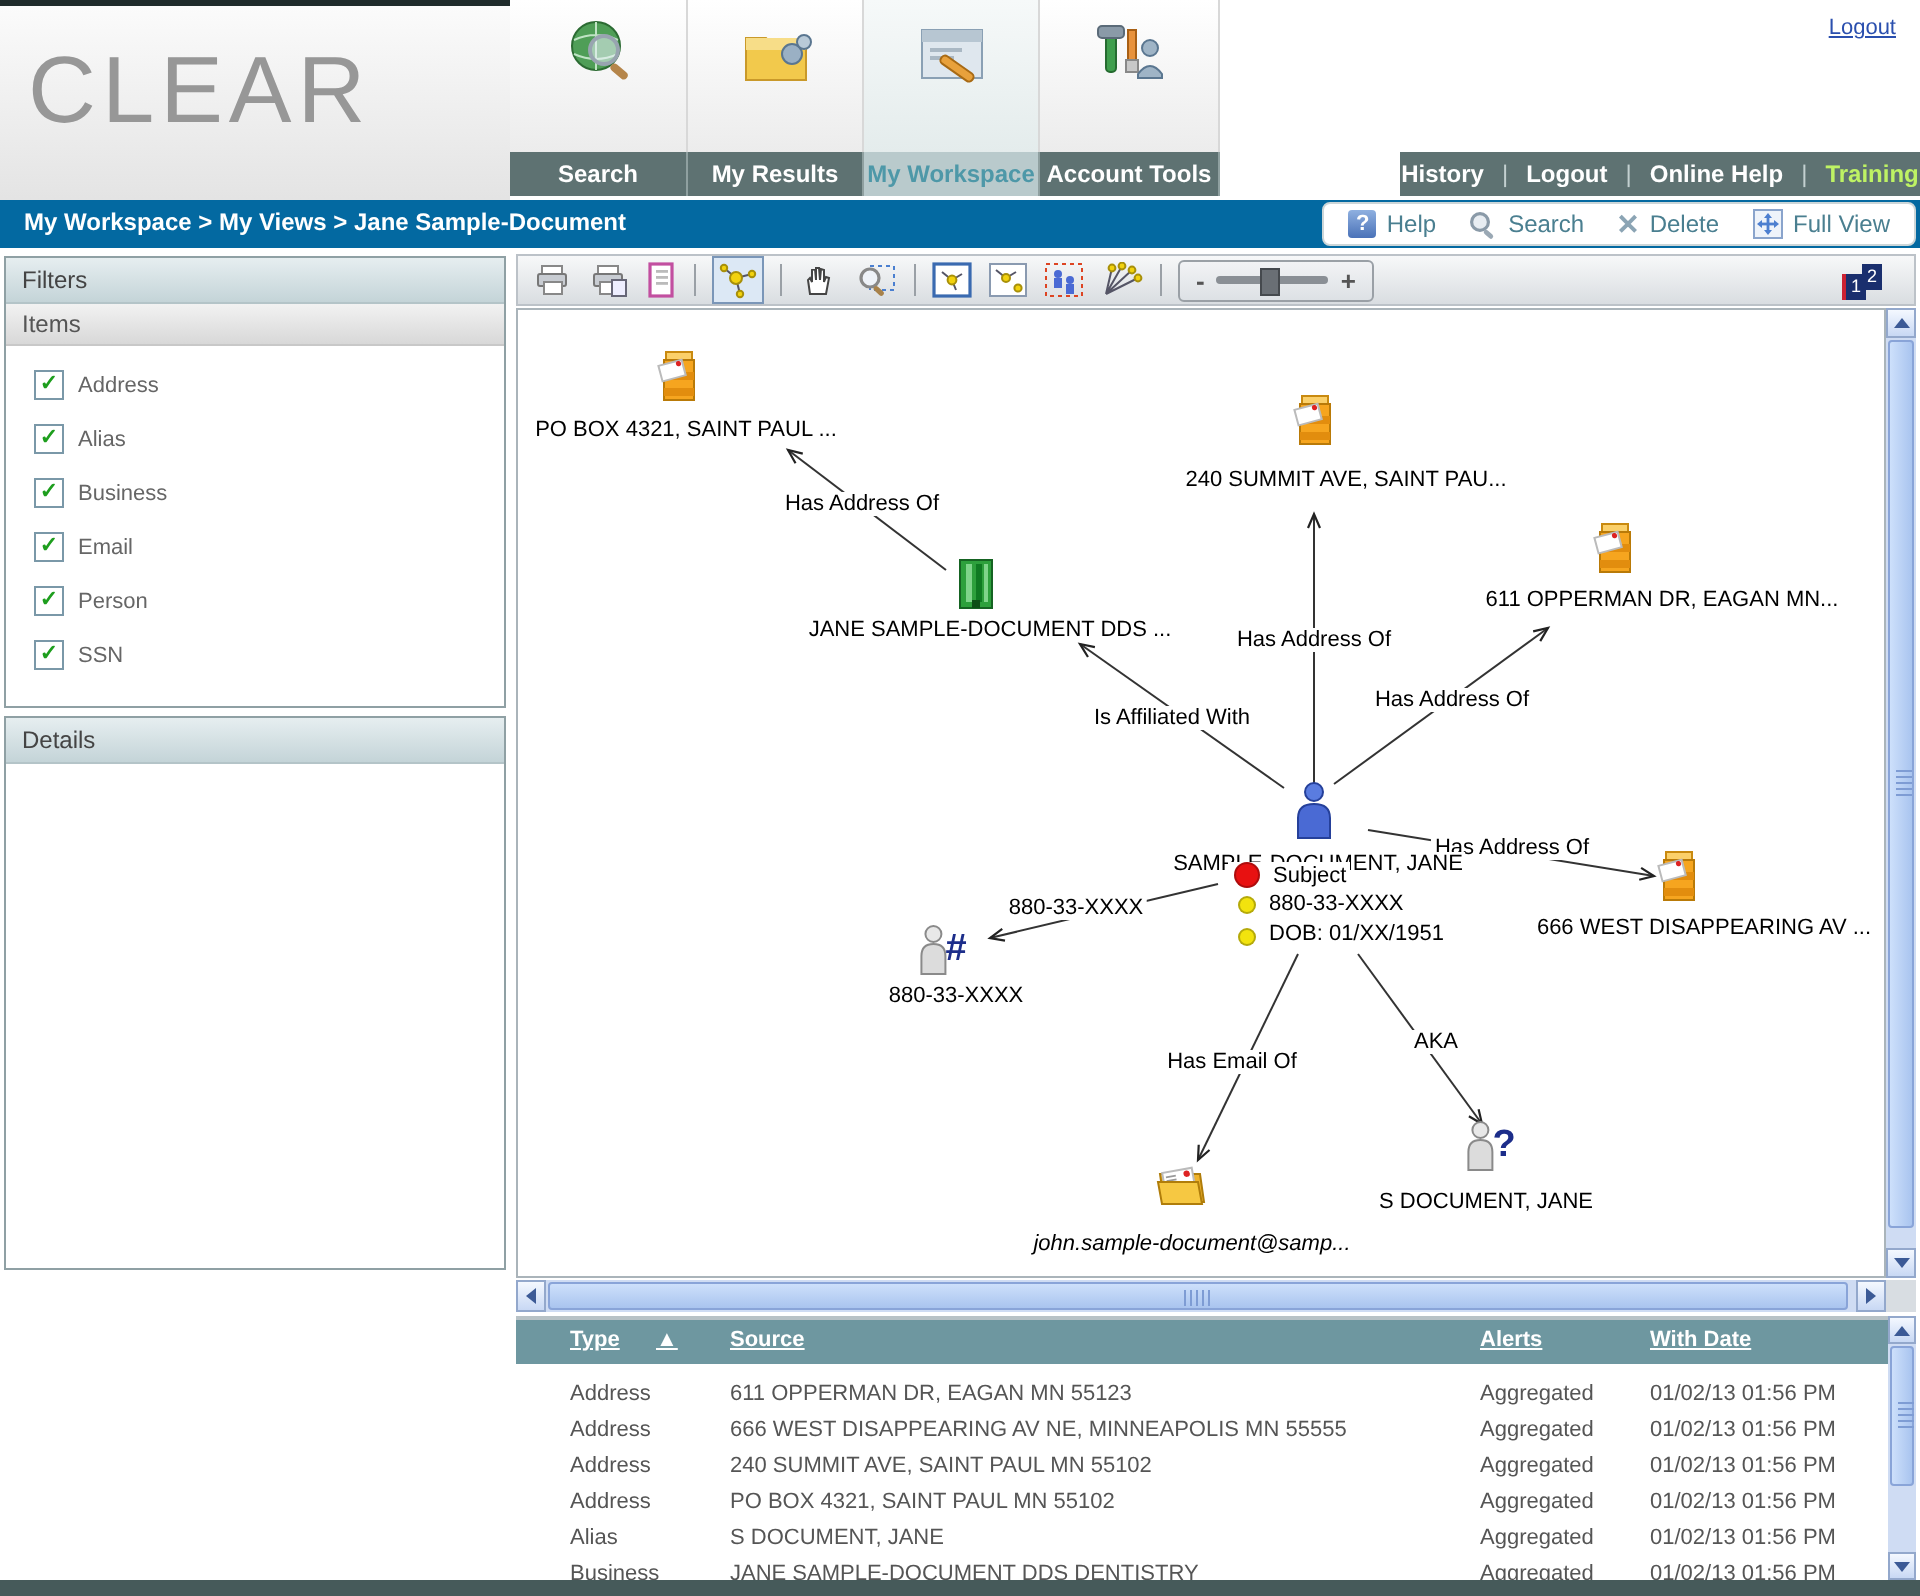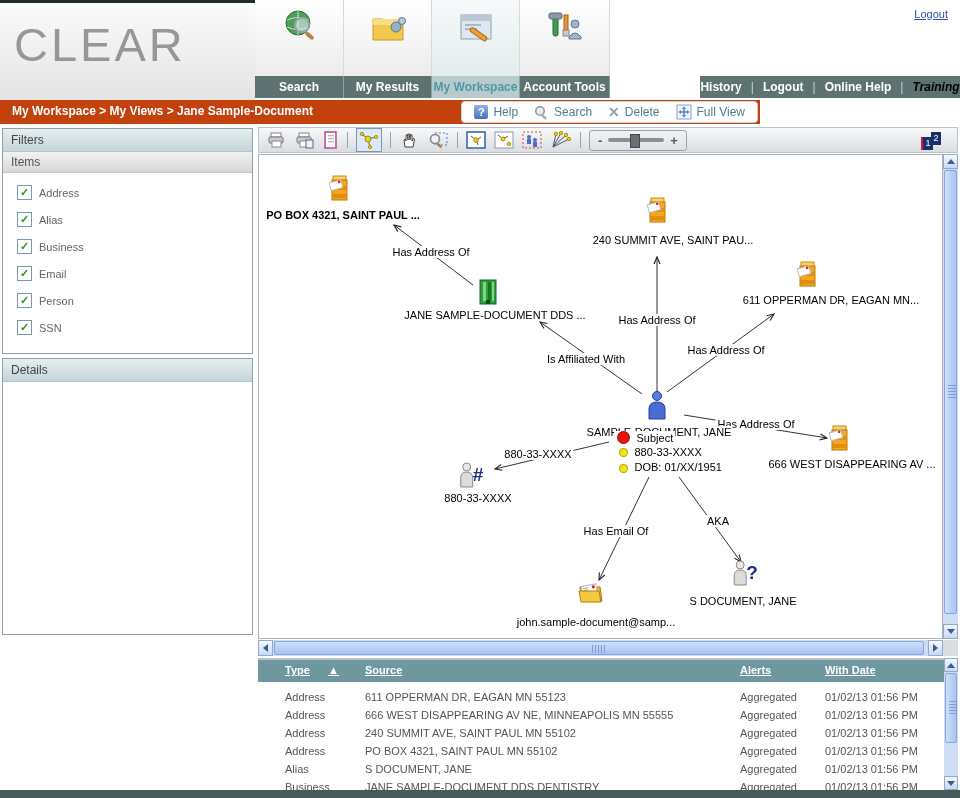--- a/index.html
+++ b/index.html
@@ -12,25 +12,25 @@
   .logo{position:absolute;left:14px;top:14px;font-size:47px;color:#979797;letter-spacing:3px;font-weight:400;}
   .tab{top:0;height:100px;cursor:pointer;}
   .tab-icon{position:absolute;left:0;top:0;right:0;height:76px;background:linear-gradient(#ffffff,#ececec);border-right:1px solid #d8d8d8;display:flex;align-items:flex-start;justify-content:center;padding-top:6px;box-sizing:border-box;}
   .tab-label{position:absolute;left:0;right:0;bottom:2px;height:22px;line-height:22px;background:#5e7272;color:#fff;font-size:12px;font-weight:bold;text-align:center;border-right:1px solid #8fa0a0;}
   .tab.active .tab-icon{background:linear-gradient(#f6f9f9,#e4ecec);}
   .tab.active .tab-label{background:#b9cacc;color:#4e98a8;}
   .header-right{left:700px;top:0;width:260px;height:100px;background:#fff;}
   .logout{position:absolute;right:12px;top:8px;font-size:11px;color:#2a4fae;text-decoration:underline;cursor:pointer;}
   .quick-links{position:absolute;left:0;right:0;bottom:2px;height:22px;background:#5e7272;display:flex;align-items:center;justify-content:center;gap:9px;font-size:12px;color:#fff;font-weight:bold;}
   .quick-links .sep{color:#c3d0d0;font-weight:normal;}
-  .quick-links .hl{color:#000000;font-style:italic;}
+  .quick-links .hl{color:#bef264;}
   .quick-links span{cursor:pointer;}
 
   
-  .crumb-bar{left:0;top:100px;width:760px;height:24px;background:#c2410c;}
+  .crumb-bar{left:0;top:100px;width:960px;height:24px;background:#0369a1;}
   .crumb-text{position:absolute;left:12px;top:4px;font-size:12px;font-weight:bold;color:#fff;}
   .crumb-actions{position:absolute;right:2px;top:1px;height:22px;background:#fff;border:1px solid #ccd6d8;border-radius:4px;display:flex;align-items:center;gap:16px;padding:0 12px;box-sizing:border-box;}
   .crumb-actions .act{display:flex;align-items:center;gap:5px;font-size:12px;color:#4a7f90;cursor:pointer;}
   .help-glyph{display:inline-block;width:14px;height:14px;background:linear-gradient(#8fb0e0,#4a72b8);color:#fff;font-size:11px;font-weight:bold;text-align:center;line-height:14px;border-radius:2px;}
   .delete-glyph{color:#8ba4b4;font-size:14px;font-weight:bold;}
 
   
   .side-box{left:2px;width:251px;border:1px solid #8fa0a4;background:#fff;box-sizing:border-box;}
   .side-hdr{height:22px;line-height:22px;background:linear-gradient(#e6eef0,#c4d4d8);border-bottom:1px solid #b4c4c8;font-size:12px;color:#444;padding-left:8px;}
   .items-hdr{height:20px;line-height:20px;background:linear-gradient(#f2f2f2,#d8d8d8);border-bottom:1px solid #c8c8c8;font-size:12px;color:#555;padding-left:8px;}
@@ -353,21 +353,21 @@
           <rect x="6" y="3" width="13" height="5" fill="#fbd06a" stroke="#c98a10"></rect>
           <rect x="5" y="7" width="15" height="20" fill="#f6a51f" stroke="#b97a08"></rect>
           <rect x="5" y="13" width="15" height="4" fill="#e28d0e"></rect>
           <rect x="5" y="21" width="15" height="4" fill="#e28d0e"></rect>
           <g transform="rotate(-15 10 12)">
             <rect x="3" y="8" width="12" height="8" fill="#fff" stroke="#bbb"></rect>
             <circle cx="13" cy="9.5" r="1.3" fill="#d22"></circle>
           </g>
         </svg>
       </div>
-      <div class="node-label" style="left: 84px; top: 60px; font-weight: bold;">PO BOX 4321, SAINT PAUL ...</div>
+      <div class="node-label" style="left: 84px; top: 60px;">PO BOX 4321, SAINT PAUL ...</div>
       <div class="node-icon" style="left: 398px; top: 55px;">
         <svg width="24" height="30" viewBox="0 0 24 30">
           <rect x="6" y="3" width="13" height="5" fill="#fbd06a" stroke="#c98a10"></rect>
           <rect x="5" y="7" width="15" height="20" fill="#f6a51f" stroke="#b97a08"></rect>
           <rect x="5" y="13" width="15" height="4" fill="#e28d0e"></rect>
           <rect x="5" y="21" width="15" height="4" fill="#e28d0e"></rect>
           <g transform="rotate(-15 10 12)">
             <rect x="3" y="8" width="12" height="8" fill="#fff" stroke="#bbb"></rect>
             <circle cx="13" cy="9.5" r="1.3" fill="#d22"></circle>
           </g>
@@ -442,21 +442,21 @@
           <path d="M3 6 L23 6 L25 20 L5 20 Z" fill="#efb32c" stroke="#b07d0a"></path>
           <g transform="rotate(-10 13 10)">
             <rect x="5" y="4" width="15" height="10" fill="#fff" stroke="#bbb"></rect>
             <circle cx="17" cy="6.5" r="1.6" fill="#d22"></circle>
             <rect x="6.5" y="6" width="5" height="0.9" fill="#999"></rect>
             <rect x="6.5" y="8" width="5" height="0.9" fill="#999"></rect>
           </g>
           <path d="M2 10 L22 10 L24 21 L4 21 Z" fill="#f6c842" stroke="#b07d0a"></path>
         </svg>
       </div>
-      <div class="node-label" style="left: 337px; top: 467px;">john.sample-document@samp...</div>
+      <div class="node-label" style="left: 337px; top: 467px; font-style: italic;">john.sample-document@samp...</div>
       <div class="node-icon" style="left: 486px; top: 418px;">
         <svg width="16" height="26" viewBox="0 0 16 26">
           <circle cx="8" cy="5" r="4" fill="#e8e8e8" stroke="#8a8a8a"></circle>
           <path d="M2 25 L2 16 Q2 10 8 10 Q14 10 14 16 L14 25 Z" fill="#dcdcdc" stroke="#8a8a8a"></path>
         </svg>
         <span class="glyph">?</span>
       </div>
       <div class="node-label" style="left: 484px; top: 446px;">S DOCUMENT, JANE</div>
     </div>
 

